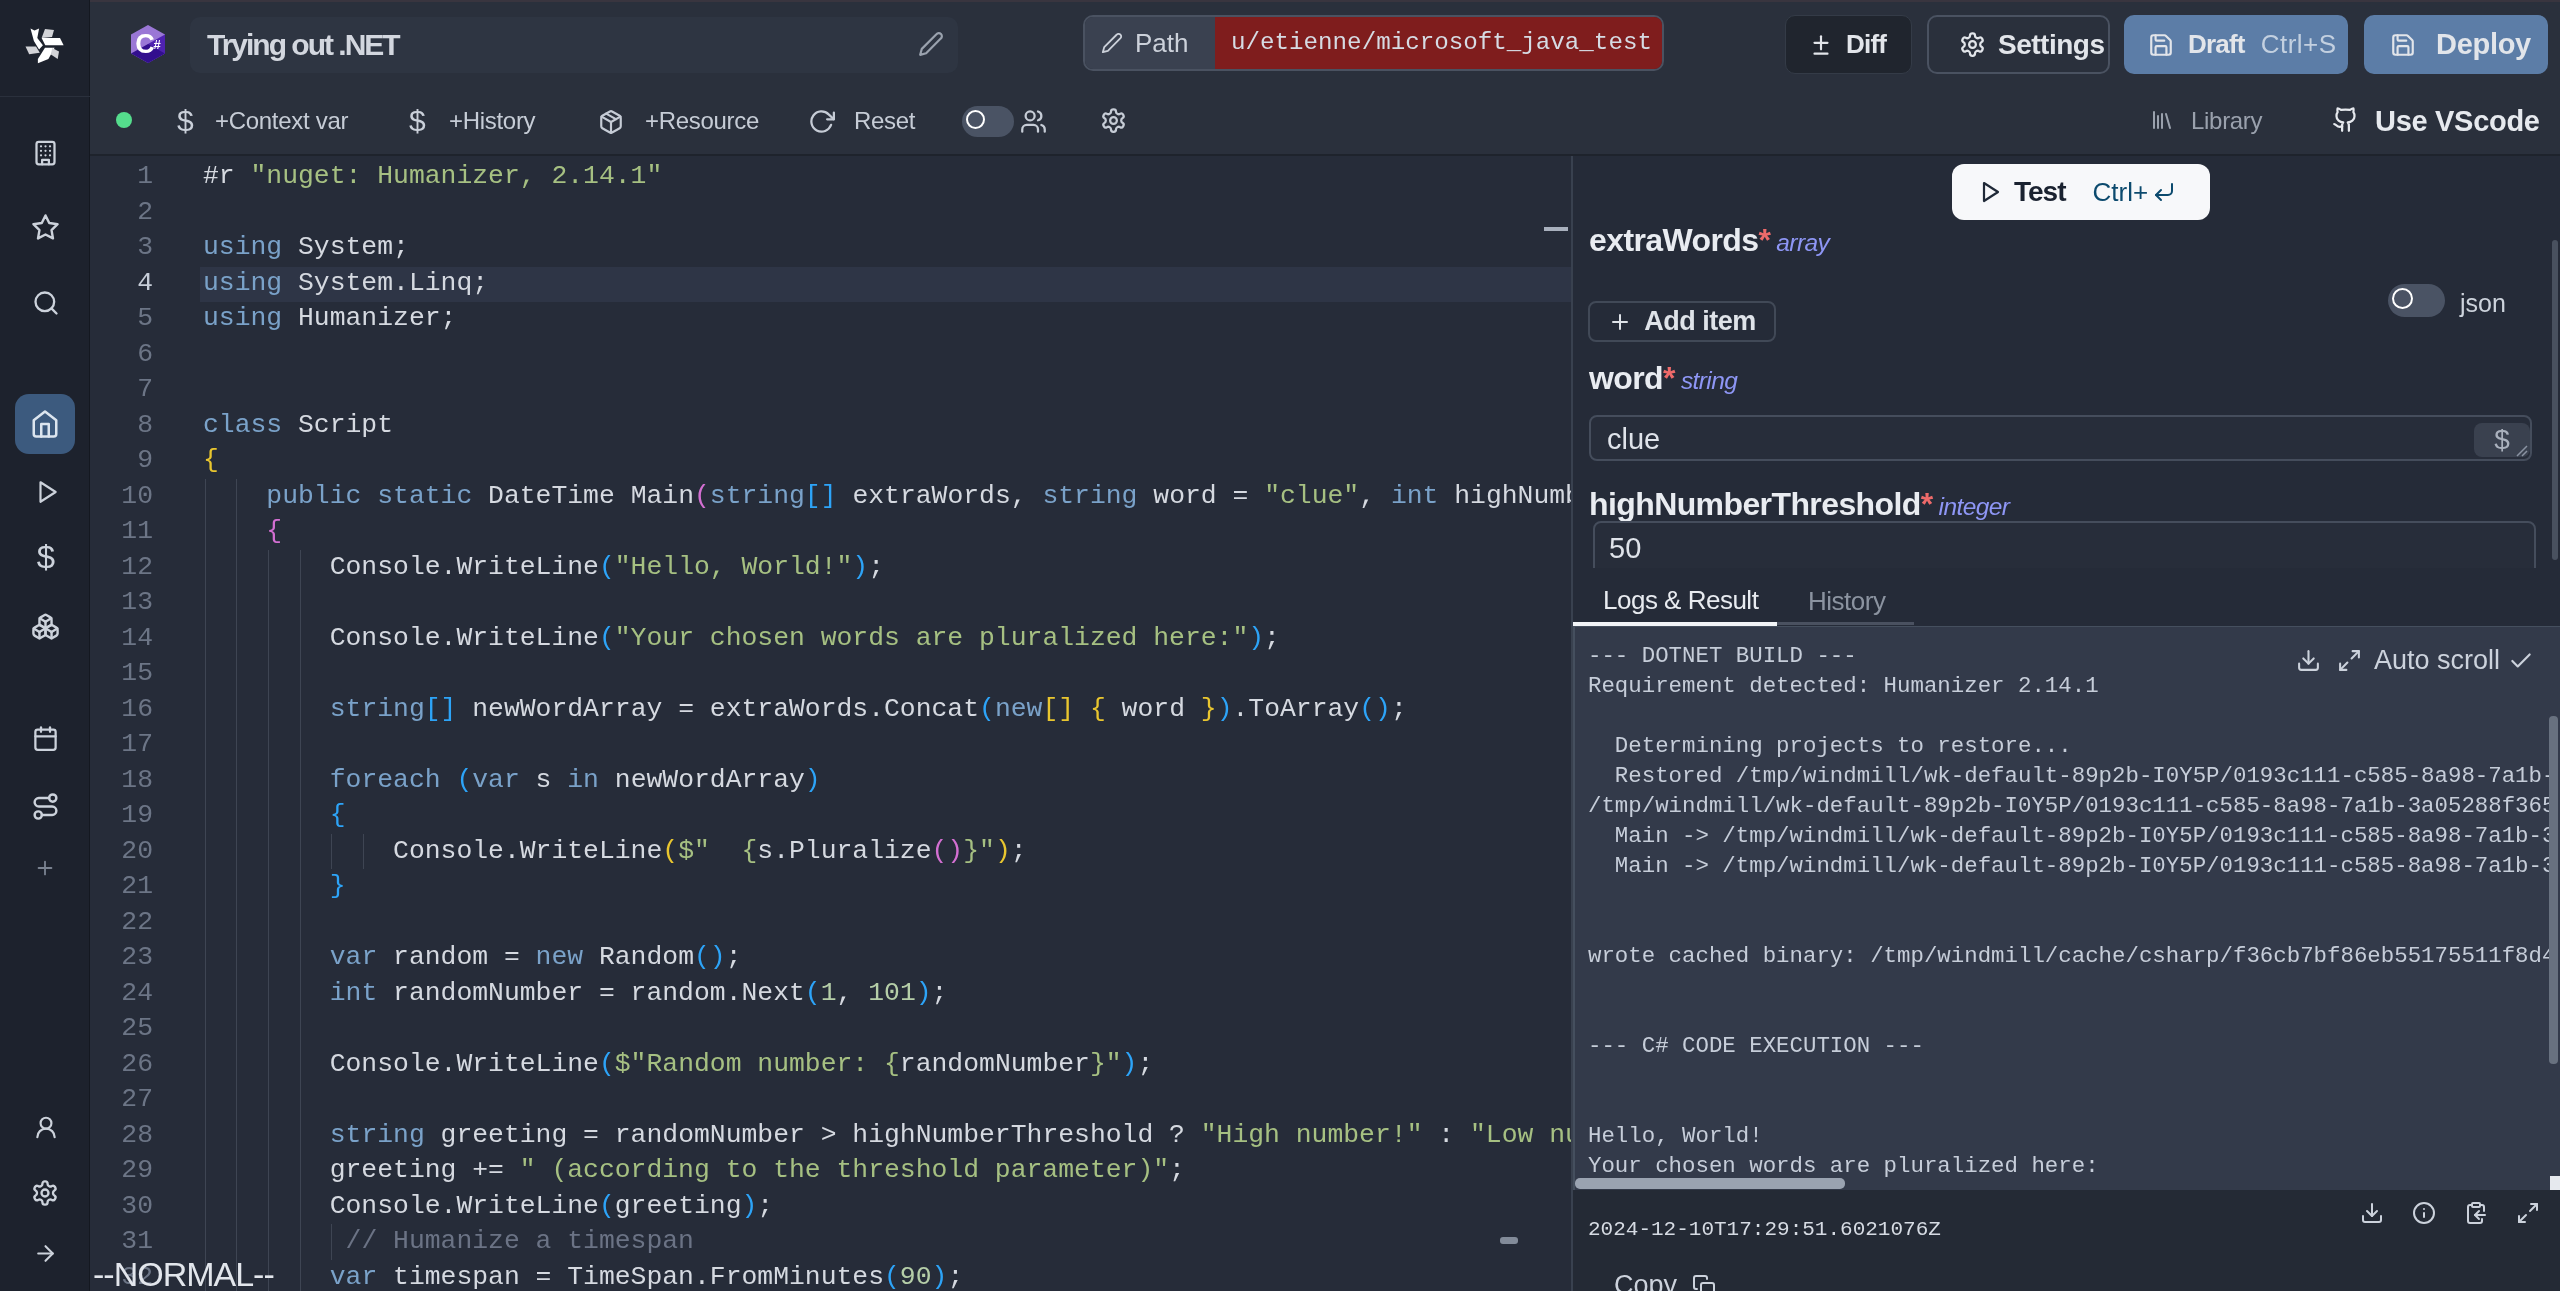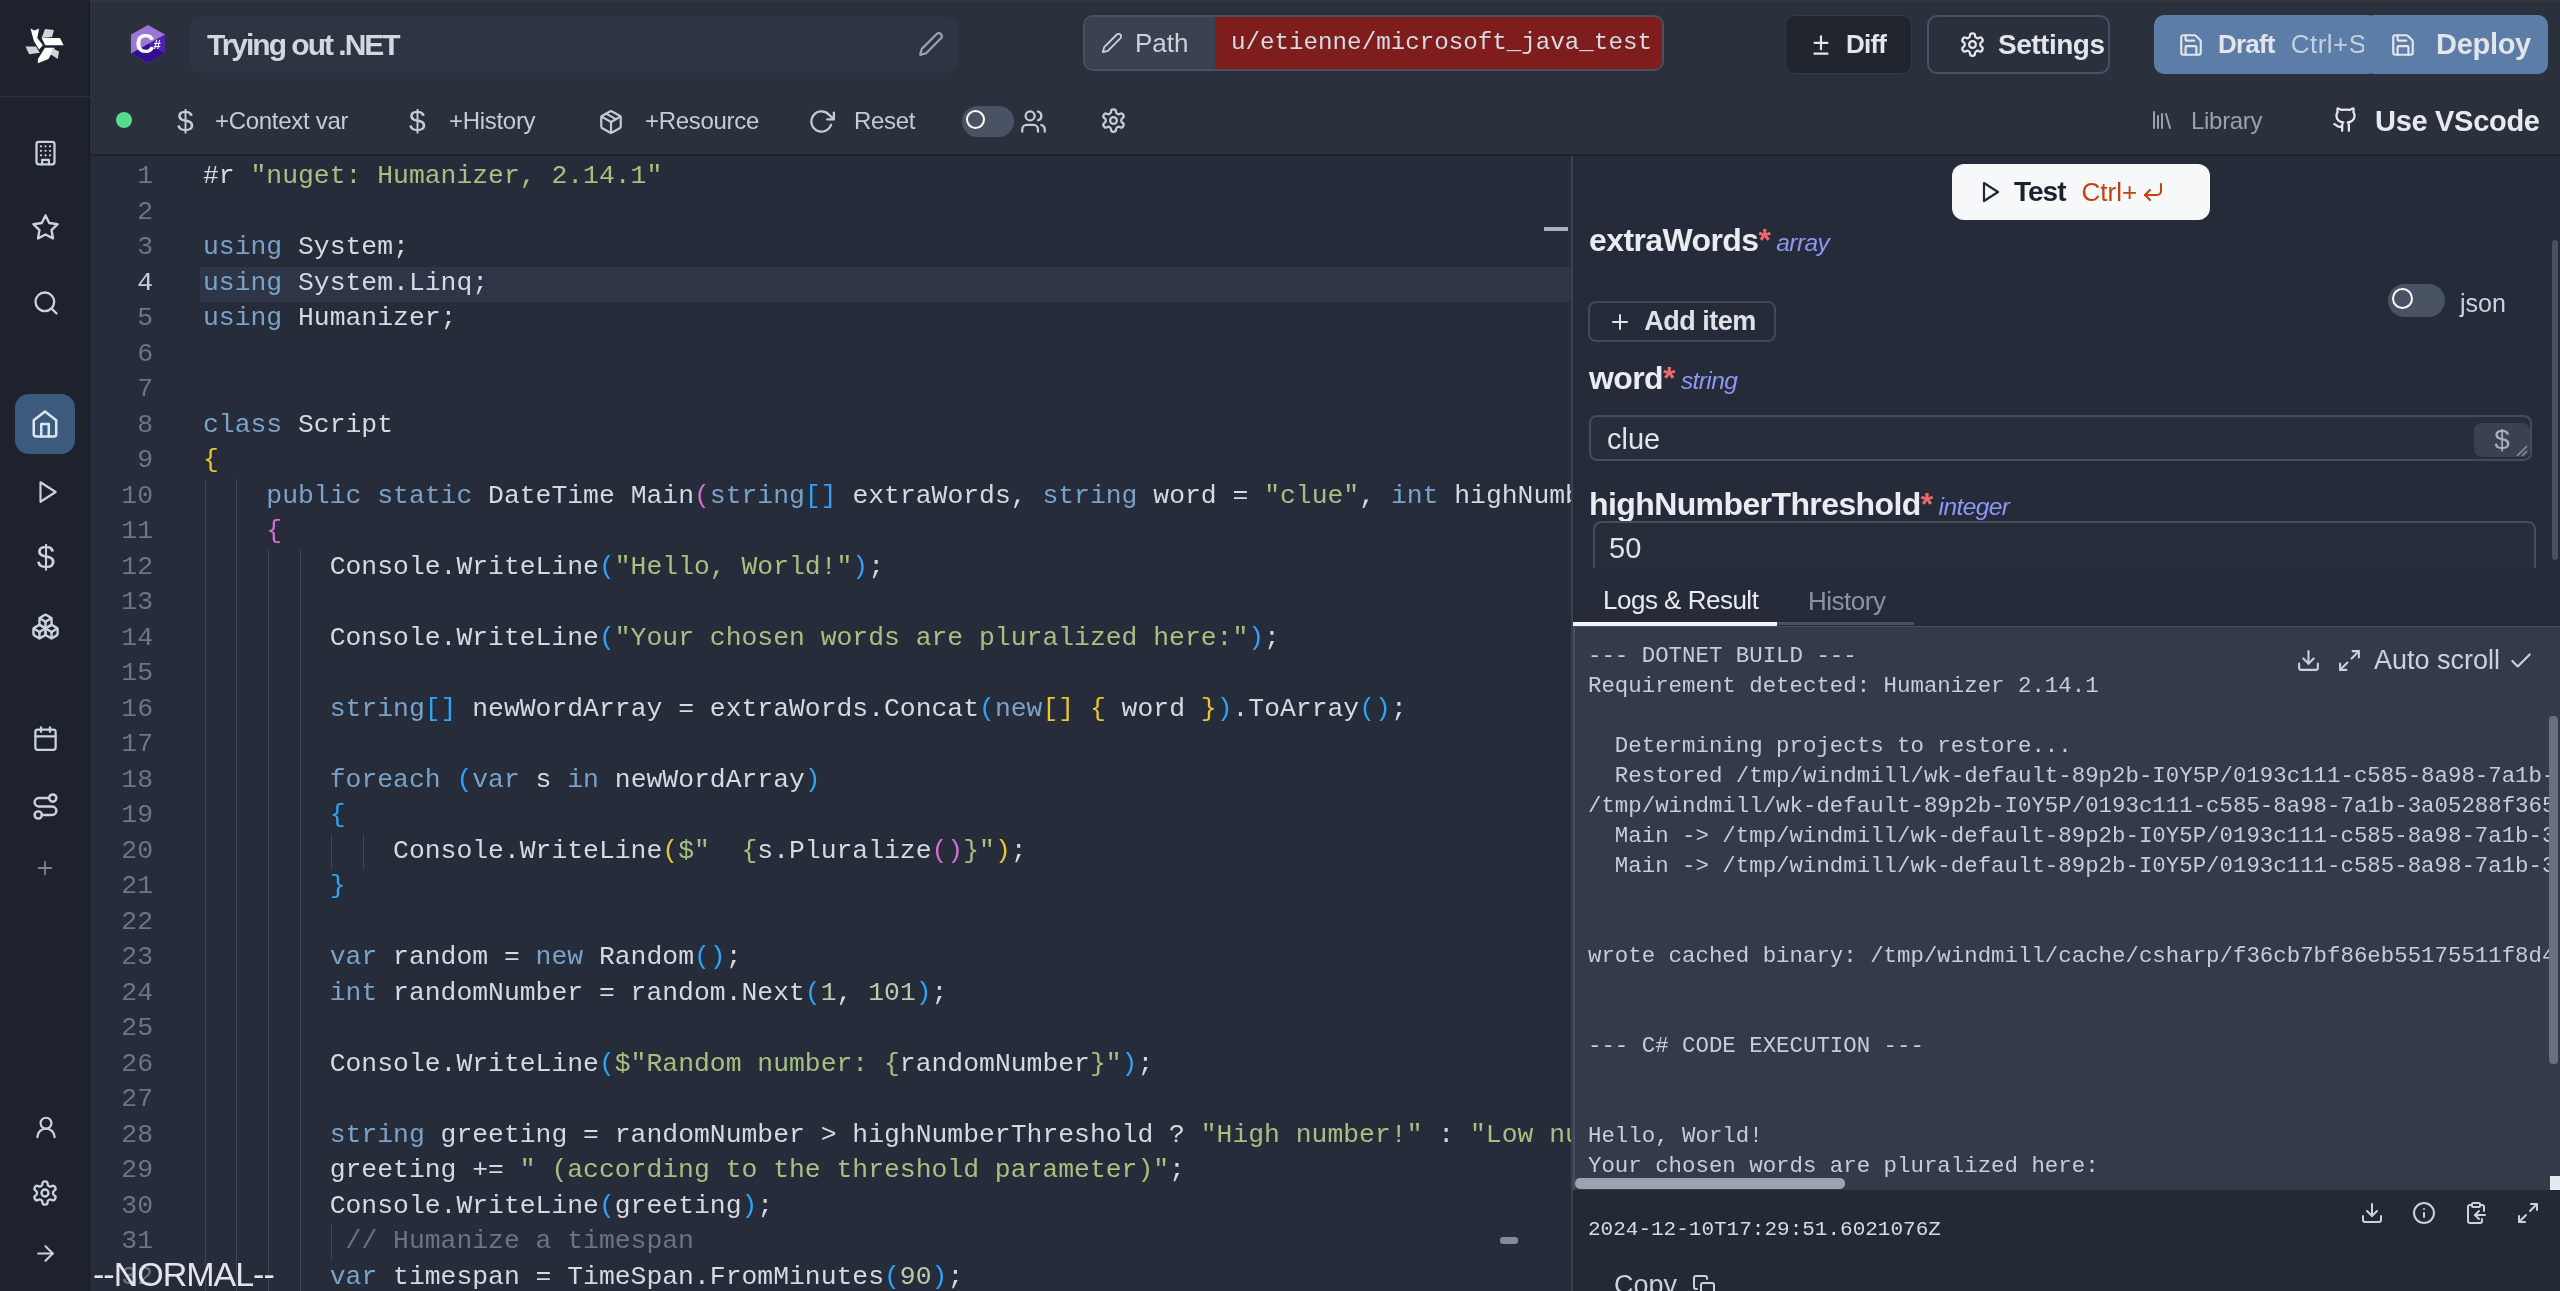--- a/index.html
+++ b/index.html
@@ -21,21 +21,21 @@
 #row2border { position:absolute; left:90px; top:154px; width:2470px; height:2px; background:#1e232c; }
 #nameinput { position:absolute; left:100px; top:15px; width:768px; height:56px; background:#2e3542; border-radius:10px; color:#d3d7df; font-size:30px; font-weight:700; letter-spacing:-2px; line-height:56px; padding-left:17px; }
 #namepencil { position:absolute; left:828px; top:29px; color:#9aa2ae; }
 #pathwidget { position:absolute; left:993px; top:13px; width:581px; height:56px; border:2px solid #4a5261; border-radius:10px; overflow:hidden; display:flex; }
 #pathchip { width:130px; height:100%; background:#3a4150; display:flex; align-items:center; color:#ccd1da; font-size:26px; }
 #pathchip svg { margin:0 12px 0 16px; }
 #pathval { flex:1; font-family:"Liberation Mono", monospace; font-size:24.2px; color:#d6dbe3; line-height:52px; padding-left:16px; background:#7f1d1d; }
 .topbtn { position:absolute; top:13px; height:59px; border-radius:10px; display:flex; align-items:center; font-size:26px; font-weight:700; color:#e2e5ea; letter-spacing:-0.8px; }
 #btn-diff { left:1695px; width:127px; background:#20252e; border:1px solid #343b47; }
 #btn-settings { left:1837px; width:183px; border:2px solid #4a5261; font-size:28px; letter-spacing:-0.5px; }
-#btn-draft { left:2034px; width:224px; background:#5c7da7;margin-left:30px; }
+#btn-draft { left:2034px; width:224px; background:#5c7da7; }
 #btn-deploy { left:2274px; width:184px; background:#5c7da7; font-size:29px; letter-spacing:-0.3px; }
 .kbd { font-weight:400; color:#c3d0e0; margin-left:16px; font-size:26px; letter-spacing:0.5px; }
 
 
 #row2 { position:absolute; left:90px; top:88px; width:2470px; height:66px; color:#c6ccd6; font-size:24px; letter-spacing:-0.3px; }
 #row2 .itm { position:absolute; top:0; height:66px; display:flex; align-items:center; }
 #greendot { position:absolute; left:26px; top:24px; width:16px; height:16px; border-radius:50%; background:#55dd8d; }
 .dollar { font-size:30px; color:#c9cfd9; font-family:"Liberation Sans",sans-serif; }
 #lib { color:#9aa1ad; }
 #vscode { color:#e6e9ee; font-weight:700; font-size:29px; }
@@ -58,21 +58,21 @@
 .guide { position:absolute; width:1px; background:#3e4553; }
 #ovmark { position:absolute; left:1454px; top:71px; width:24px; height:4px; background:#a8b0bd; }
 #hthumb { position:absolute; left:1410px; top:1081px; width:18px; height:7px; background:#828b99; border-radius:3px; }
 #vim { position:absolute; left:3px; top:1099px; font-family:"Liberation Sans", sans-serif; font-size:34px; letter-spacing:-1px; color:#e2e6ec; }
 
 #divider { position:absolute; left:1571px; top:156px; width:2px; height:1135px; background:#39414f; }
 
 
 #panel { position:absolute; left:1573px; top:156px; width:987px; height:1135px; background:#252b38; overflow:hidden; }
 #testbtn { position:absolute; left:379px; top:8px; width:258px; height:56px; background:#f7f8fa; border-radius:12px; display:flex; align-items:center; color:#1a2230; font-size:28px; font-weight:700; letter-spacing:-1px; }
-#testbtn .kbd2 { color:#c2410c; font-weight:400; font-size:26px; margin-left:16px; display:flex; align-items:center; letter-spacing:0; }
+#testbtn .kbd2 { color:#0c4a6e; font-weight:400; font-size:26px; margin-left:27px; display:flex; align-items:center; letter-spacing:0; }
 .flabel { position:absolute; font-size:32px; font-weight:700; color:#e9ecf1; letter-spacing:-0.6px; }
 .req { color:#ee6a6a; }
 .ftype { font-family:"Liberation Sans",sans-serif; font-style:italic; font-weight:400; font-size:24.5px; color:#8e96f5; margin-left:6px; }
 #addbtn { position:absolute; left:15px; top:145px; width:188px; height:41px; border:2px solid #414957; border-radius:8px; display:flex; align-items:center; justify-content:center; color:#dfe3e9; font-size:27px; font-weight:600; letter-spacing:-0.5px; }
 #jsontgl { position:absolute; left:815px; top:128px; }
 #jsonlbl { position:absolute; left:887px; top:133px; font-size:25px; color:#cdd3dc; }
 .inputbox { position:absolute; border:2px solid #454d5c; border-radius:8px; background:#272d3a; color:#dfe3ea; font-size:29px; }
 #clue { left:16px; top:259px; width:943px; height:46px; line-height:44px; padding-left:16px; }
 #fifty { left:20px; top:365px; width:943px; height:56px; line-height:50px; padding-left:14px; }
 #dollarchip { position:absolute; left:883px; top:6px; width:56px; height:34px; background:#3a414f; border-radius:8px; color:#aab1bd; font-size:28px; text-align:center; line-height:34px; }

